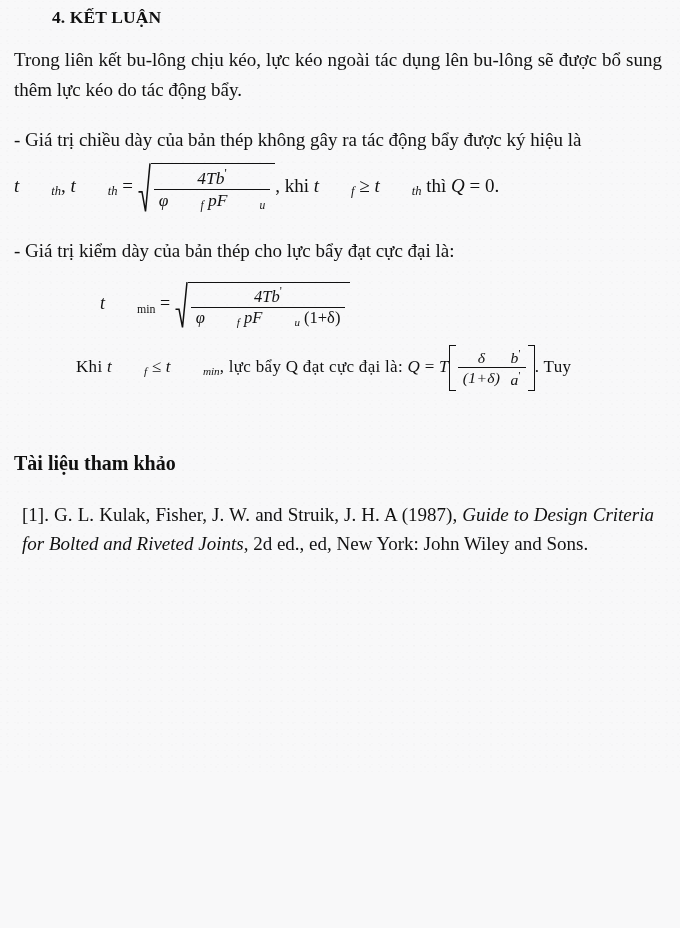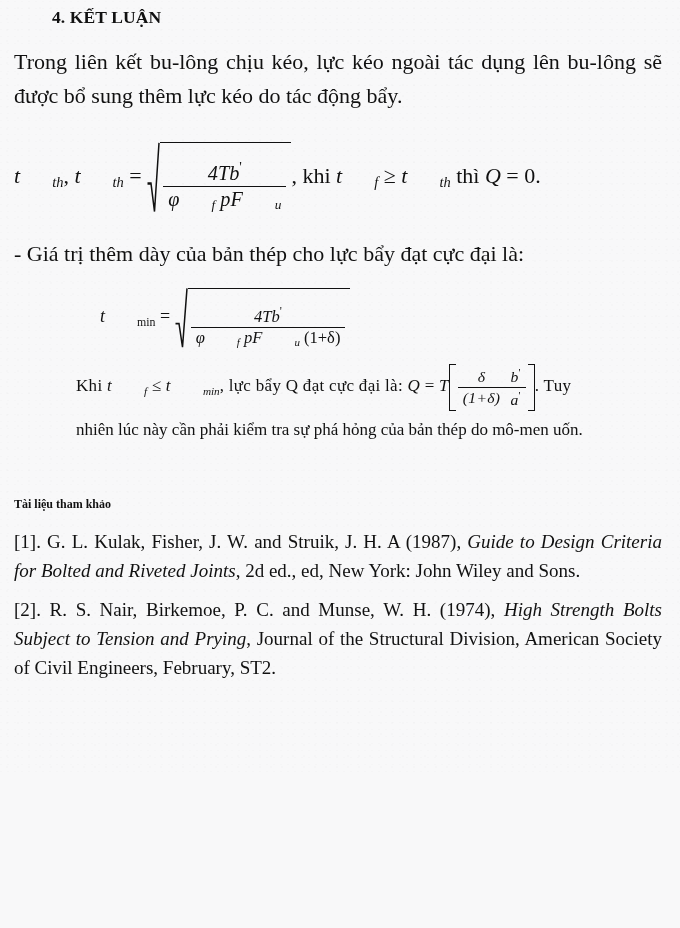--- a/index.html
+++ b/index.html
@@ -30,21 +30,21 @@
   h1.section-heading {
     font-size: 17.5px;
     font-weight: bold;
     margin: 0;
     padding: 6px 0 0 38px;
     letter-spacing: 0.1px;
     line-height: 1.35;
   }
 
   p.para {
-    font-size: 22px;
+    font-size: 19px;
     line-height: 1.58;
     margin: 0;
     text-align: justify;
     text-justify: inter-word;
   }
   p.para.first { margin-top: 9px; }
 
   .indent-block {
     font-size: 17px;
     line-height: 1.58;
@@ -93,21 +93,21 @@
   
   .sqrt {
     display: inline-block;
     vertical-align: middle;
     position: relative;
     padding-left: 13px;
   }
   .sqrt > .radicand {
     display: inline-block;
     border-top: 1.3px solid #111;
-    padding: 16px 5px 0 3px;
+    padding: 2px 5px 0 3px;
   }
   .sqrt > .sign {
     position: absolute;
     left: 0;
     top: -1px;
     bottom: 0;
     width: 13px;
     overflow: visible;
   }
   .sqrt > .sign svg { display: block; height: 100%; width: 13px; }
@@ -132,30 +132,30 @@
   .bracket-wrap::after  { right: 0; border-right: 1.4px solid #111; }
 
   .display-eq {
     text-align: left;
     margin: 0;
     padding-left: 86px;
   }
 
   
   h2.ref-heading {
-    font-size: 12px;
+    font-size: 20px;
     font-weight: bold;
     margin: 0;
     padding: 0;
     line-height: 1.4;
   }
   p.ref {
     font-size: 19px;
     line-height: 1.52;
-    margin: 0;
+    margin: 8px;
     text-align: justify;
   }
   p.ref i, .it { font-style: italic; }
 
   .sp-24 { height: 24px; }
   .sp-16 { height: 16px; }
   .sp-10 { height: 10px; }
   .sp-8  { height: 8px; }
   .sp-6  { height: 6px; }
 </style>
@@ -168,36 +168,37 @@
 
   <div class="sp-6"></div>
 
   <p class="para first">Trong liên kết bu-lông chịu kéo, lực kéo ngoài tác dụng lên bu-lông sẽ được bổ sung thêm lực kéo do tác động bẩy.</p>
 
   <div class="sp-10"></div>
 
 
   <div class="sp-10"></div>
 
+  <p class="para nojustify">- Giá trị chiều dày của bản thép không gây ra tác động bẩy được ký hiệu là</p>
 
   <div class="sp-8"></div>
 
   <p class="para nojustify">
     <span class="math">
       <span>t</span><sub class="m">th</sub><span class="up">, </span><span>t</span><sub class="m">th</sub><span class="up"> = </span><span class="sqrt"><span class="sign">
             <svg viewBox="0 0 13 44" preserveAspectRatio="none" aria-hidden="true">
               <path d="M0.5 26 L4 26 L7.5 43 L12 1.2" fill="none" stroke="#111" stroke-width="1.5"></path>
             </svg>
           </span><span class="radicand"><span class="frac"><span class="num"><span>4Tb</span><sup style="font-style:normal;font-size:0.72em;">'</sup></span><span class="den"><span>φ</span><sub class="m">f</sub><span> p</span><span>F</span><sub class="m">u</sub></span></span></span></span><span class="up">, khi </span><span>t</span><sub class="m">f</sub><span class="up"> ≥ </span><span>t</span><sub class="m">th</sub><span class="up"> thì </span><span>Q</span><span class="up"> = 0.</span>
     </span>
   </p>
 
   <div class="sp-24"></div>
 
-  <p class="para nojustify">- Giá trị thêm dày của bản thép cho lực bẩy đạt cực đại là:</p>
+  <p class="para nojustify">- Giá trị kiểm dày của bản thép cho lực bẩy đạt cực đại là:</p>
 
   <div class="sp-16"></div>
 
   <div class="display-eq">
     <span class="math" style="font-size:18px;">
       <span>t</span><sub class="m up">min</sub><span class="up"> = </span><span class="sqrt"><span class="sign">
             <svg viewBox="0 0 13 52" preserveAspectRatio="none" aria-hidden="true">
               <path d="M0.5 31 L4 31 L7.5 51 L12 1.2" fill="none" stroke="#111" stroke-width="1.5"></path>
             </svg>
           </span><span class="radicand"><span class="frac"><span class="num"><span>4Tb</span><sup style="font-style:normal;font-size:0.72em;">'</sup></span><span class="den"><span>φ</span><sub class="m">f</sub><span> p</span><span>F</span><sub class="m">u</sub><span class="up"> (1+δ)</span></span></span></span></span>
@@ -205,33 +206,31 @@
   </div>
 
   <div class="sp-16"></div>
 
   <div class="indent-block">
     <span class="math" style="letter-spacing:0.3px;"><span class="up">Khi </span><span>t</span><sub class="m">f</sub><span class="up"> ≤ </span><span>t</span><sub class="m">min</sub><span class="up">, lực bẩy Q đạt cực đại là:  </span><span>Q</span><span class="up"> = </span><span>T</span><span class="bracket-wrap"><span class="frac"><span class="num">δ</span><span class="den">(1+δ)</span></span><span class="frac"><span class="num"><span>b</span><sup style="font-style:normal;font-size:0.72em;">'</sup></span><span class="den"><span>a</span><sup style="font-style:normal;font-size:0.72em;">'</sup></span></span></span><span class="up">. Tuy</span></span>
   </div>
 
   <div class="sp-6"></div>
 
-  <p class="indent-block">nhiên lúc này cần phải kiểm tra sự phá hỏng của bản thép do mô-men uốn.</p>
 
   <div class="sp-10"></div>
 
 
   <div style="height:42px"></div>
 
   <h2 class="ref-heading">Tài liệu tham khảo</h2>
 
   <div class="sp-16"></div>
 
   <p class="ref"><span>[1].</span><span> G. L. Kulak, Fisher, J. W. and Struik, J. H. A (1987), </span><span class="it">Guide to Design Criteria for Bolted and Riveted Joints</span><span>, 2d ed., ed, New York: John Wiley and Sons.</span></p>
 
   <div class="sp-10"></div>
 
-  <p class="ref"><span>[2].</span><span> R. S. Nair, Birkemoe, P. C. and Munse, W. H. (1974), </span><span class="it">High Strength Bolts Subject to Tension and Prying</span><span>, Journal of the Structural Division, American Society of Civil Engineers, February, ST2.</span></p>
 
   <div class="sp-10"></div>
 
 
 </div>
 
 </body></html>

